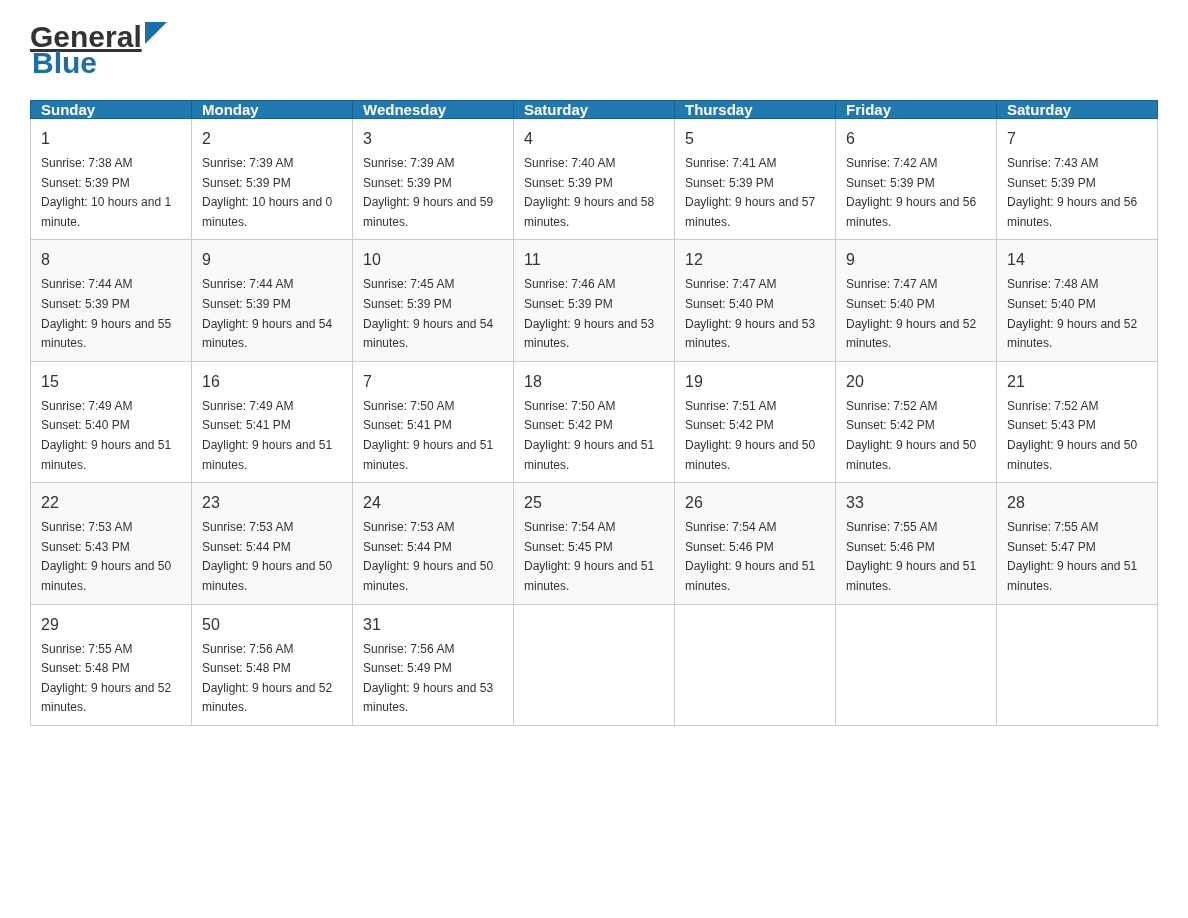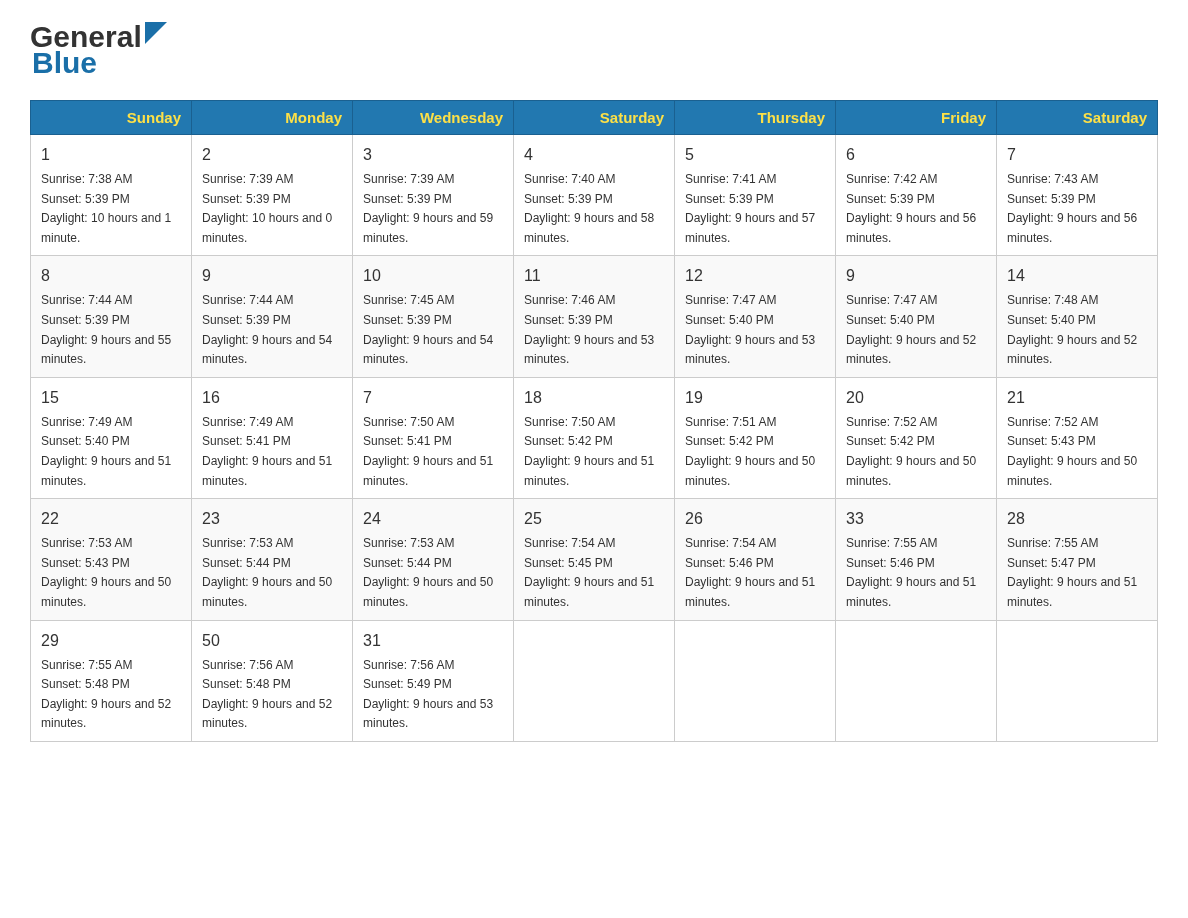--- a/index.html
+++ b/index.html
@@ -36,25 +36,25 @@
       font-weight: normal;
       margin-top: 4px;
     }
     table {
       width: 100%;
       border-collapse: collapse;
       table-layout: fixed;
     }
     th {
       background-color: #2278b0;
-      color: #fde047;
+      color: #ffffff;
       font-size: 15px;
       font-weight: bold;
-      padding: 8px 10px;
-      text-align: right;
+      padding: 0 10px;
+      text-align: left;
       border: 1px solid #1a6090;
     }
     td {
       vertical-align: top;
       border: 1px solid #ccc;
       padding: 8px 10px;
       font-size: 13px;
       color: #333;
       line-height: 1.5;
       height: 110px;
@@ -73,21 +73,21 @@
     tr:nth-child(even) td { background: #f9f9f9; }
     tr:nth-child(odd) td { background: #fff; }
     td.empty { background: #fff; }
   </style>
 </head>
 <body>
 
 <div class="header">
   <div class="logo">
     <div style="display:flex; align-items:flex-end; gap:0px;">
-      <span style="font-size:30px; font-weight:bold; color:#333; font-family:Arial,sans-serif;">General</span>
+      <span style="font-size:30px; font-weight:bold; color:#333; font-family:Arial,sans-serif;text-decoration:underline;">General</span>
       <span style="display:inline-block; margin-left:3px; margin-bottom:6px;">
         
         <svg width="22" height="22" viewBox="0 0 22 22">
           <polygon points="0,0 22,0 0,22" fill="#1a6fa8"></polygon>
         </svg>
       </span>
     </div>
     <div style="font-size:30px; font-weight:bold; color:#1a6fa8; font-family:Liberation Sans, sans-serif; margin-top:-8px; margin-left:2px;">Blue</div>
   </div>
   <div class="title-area">

